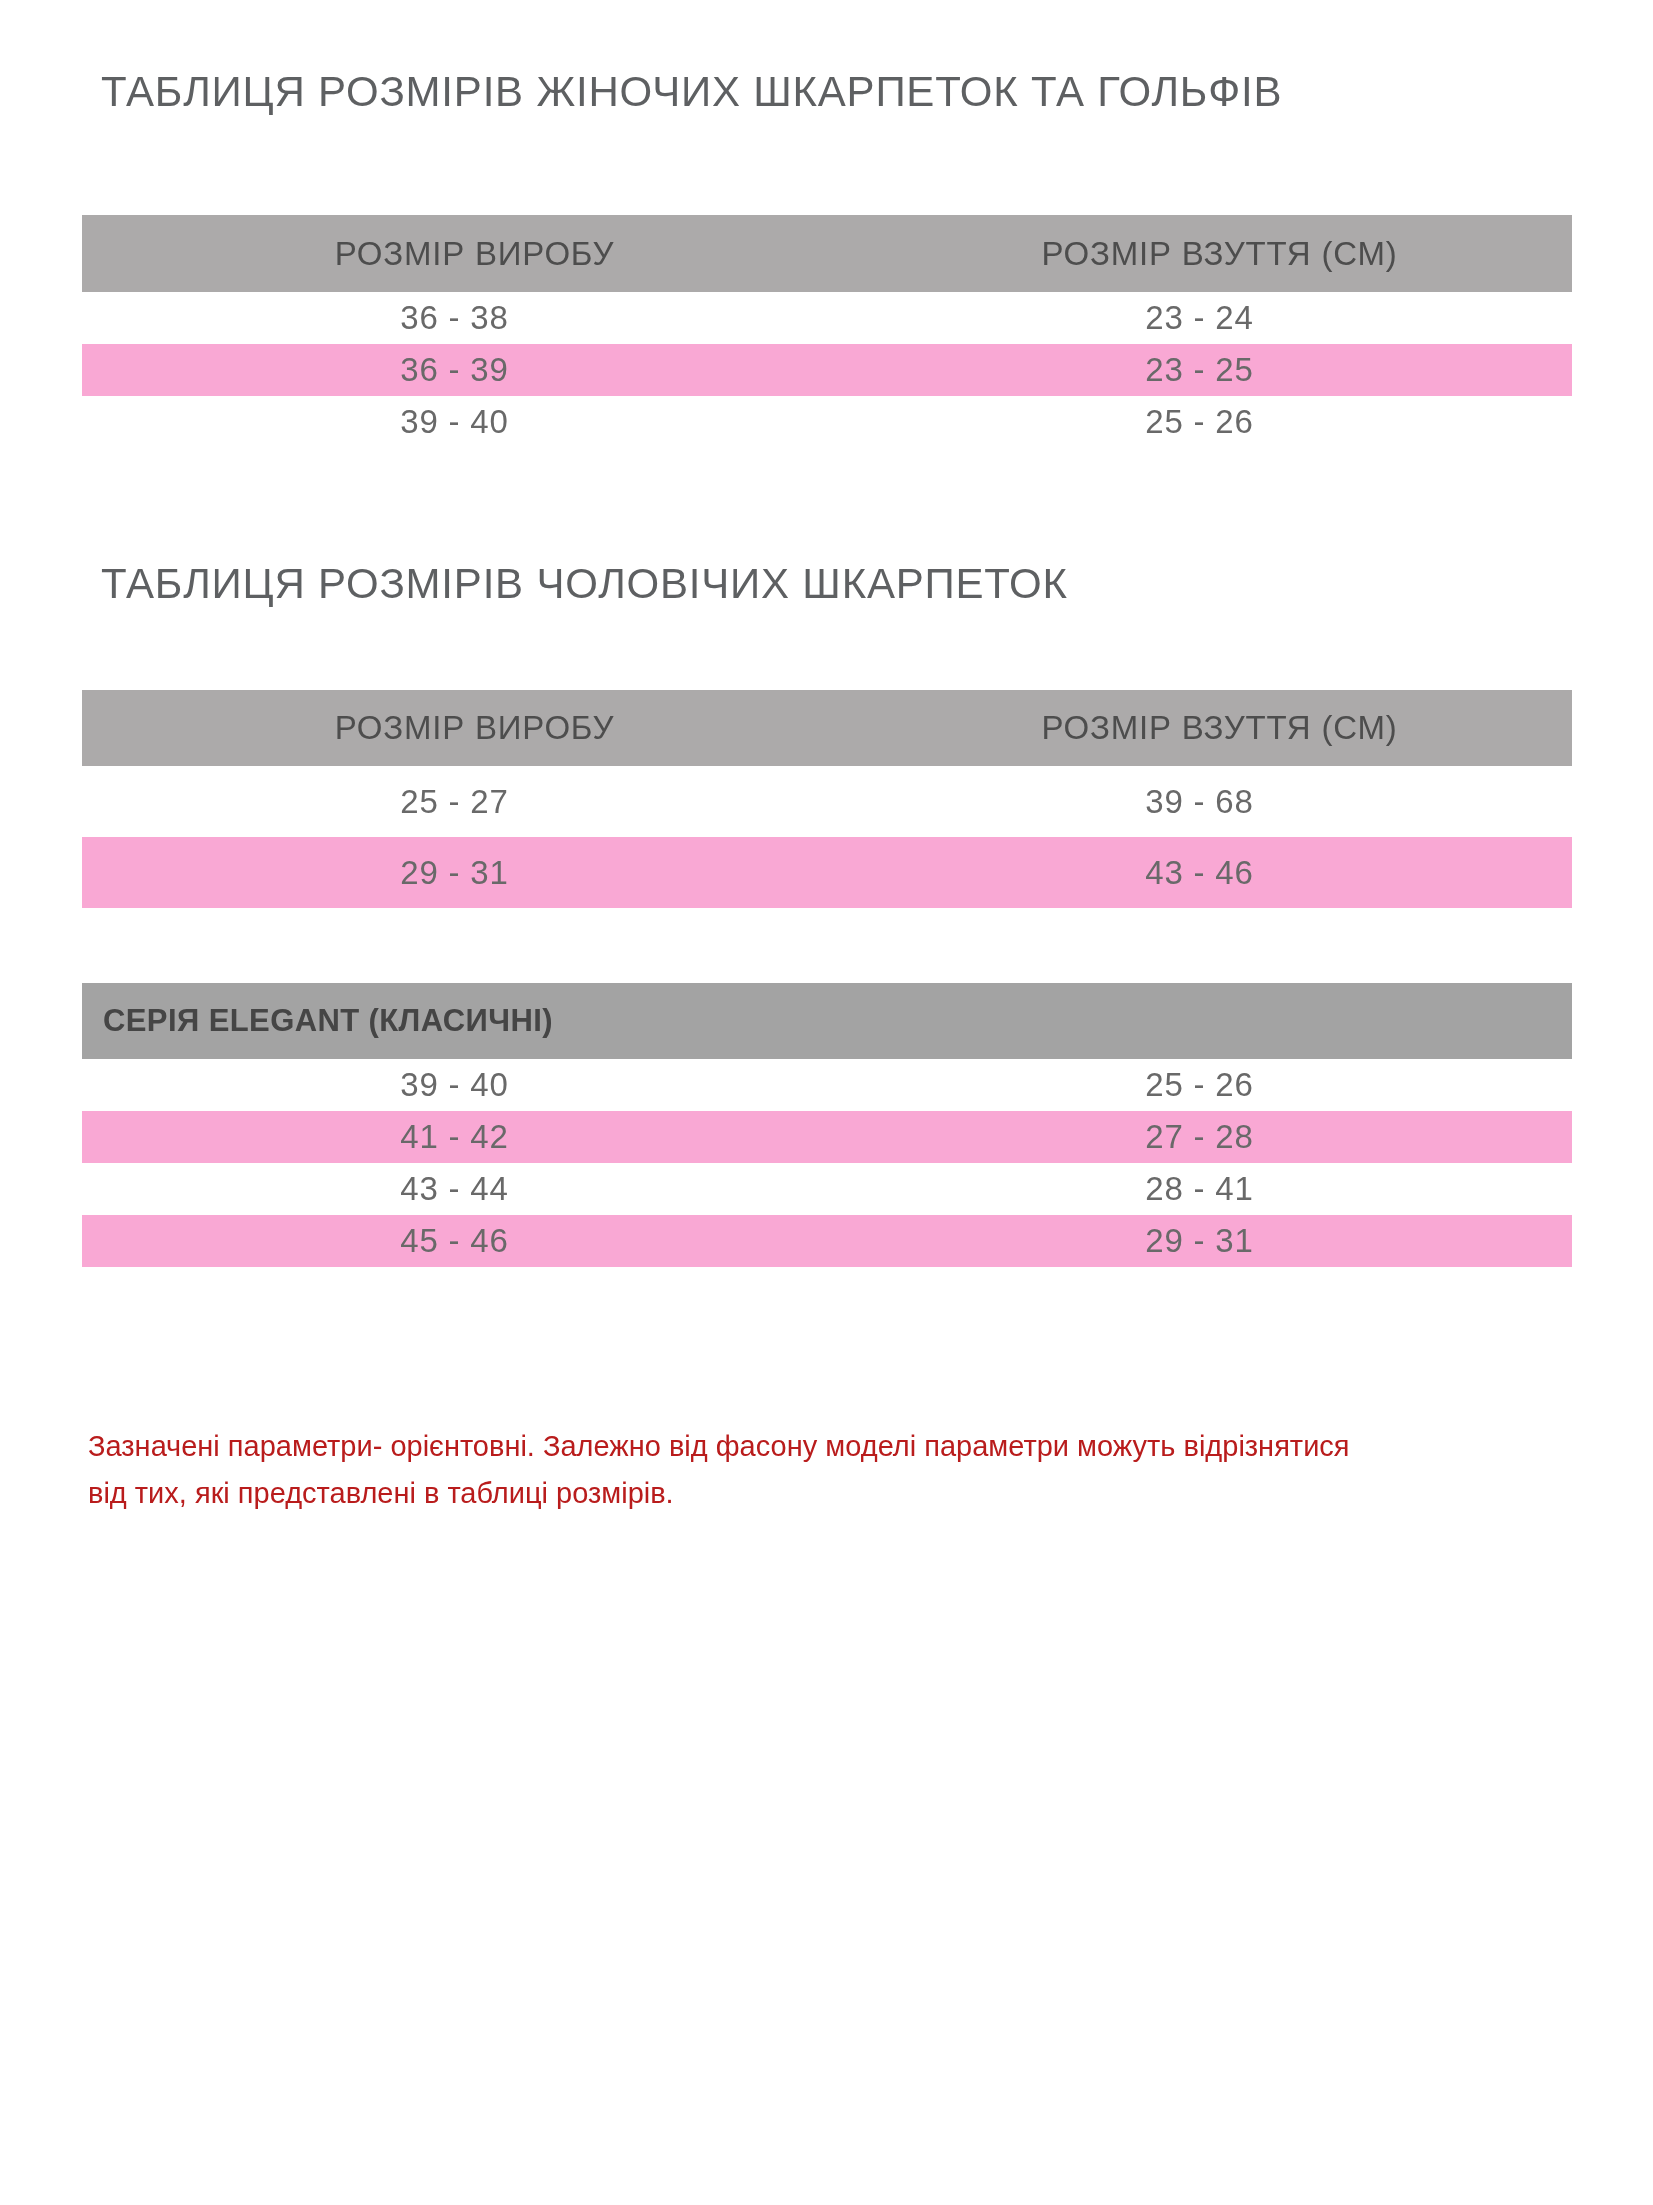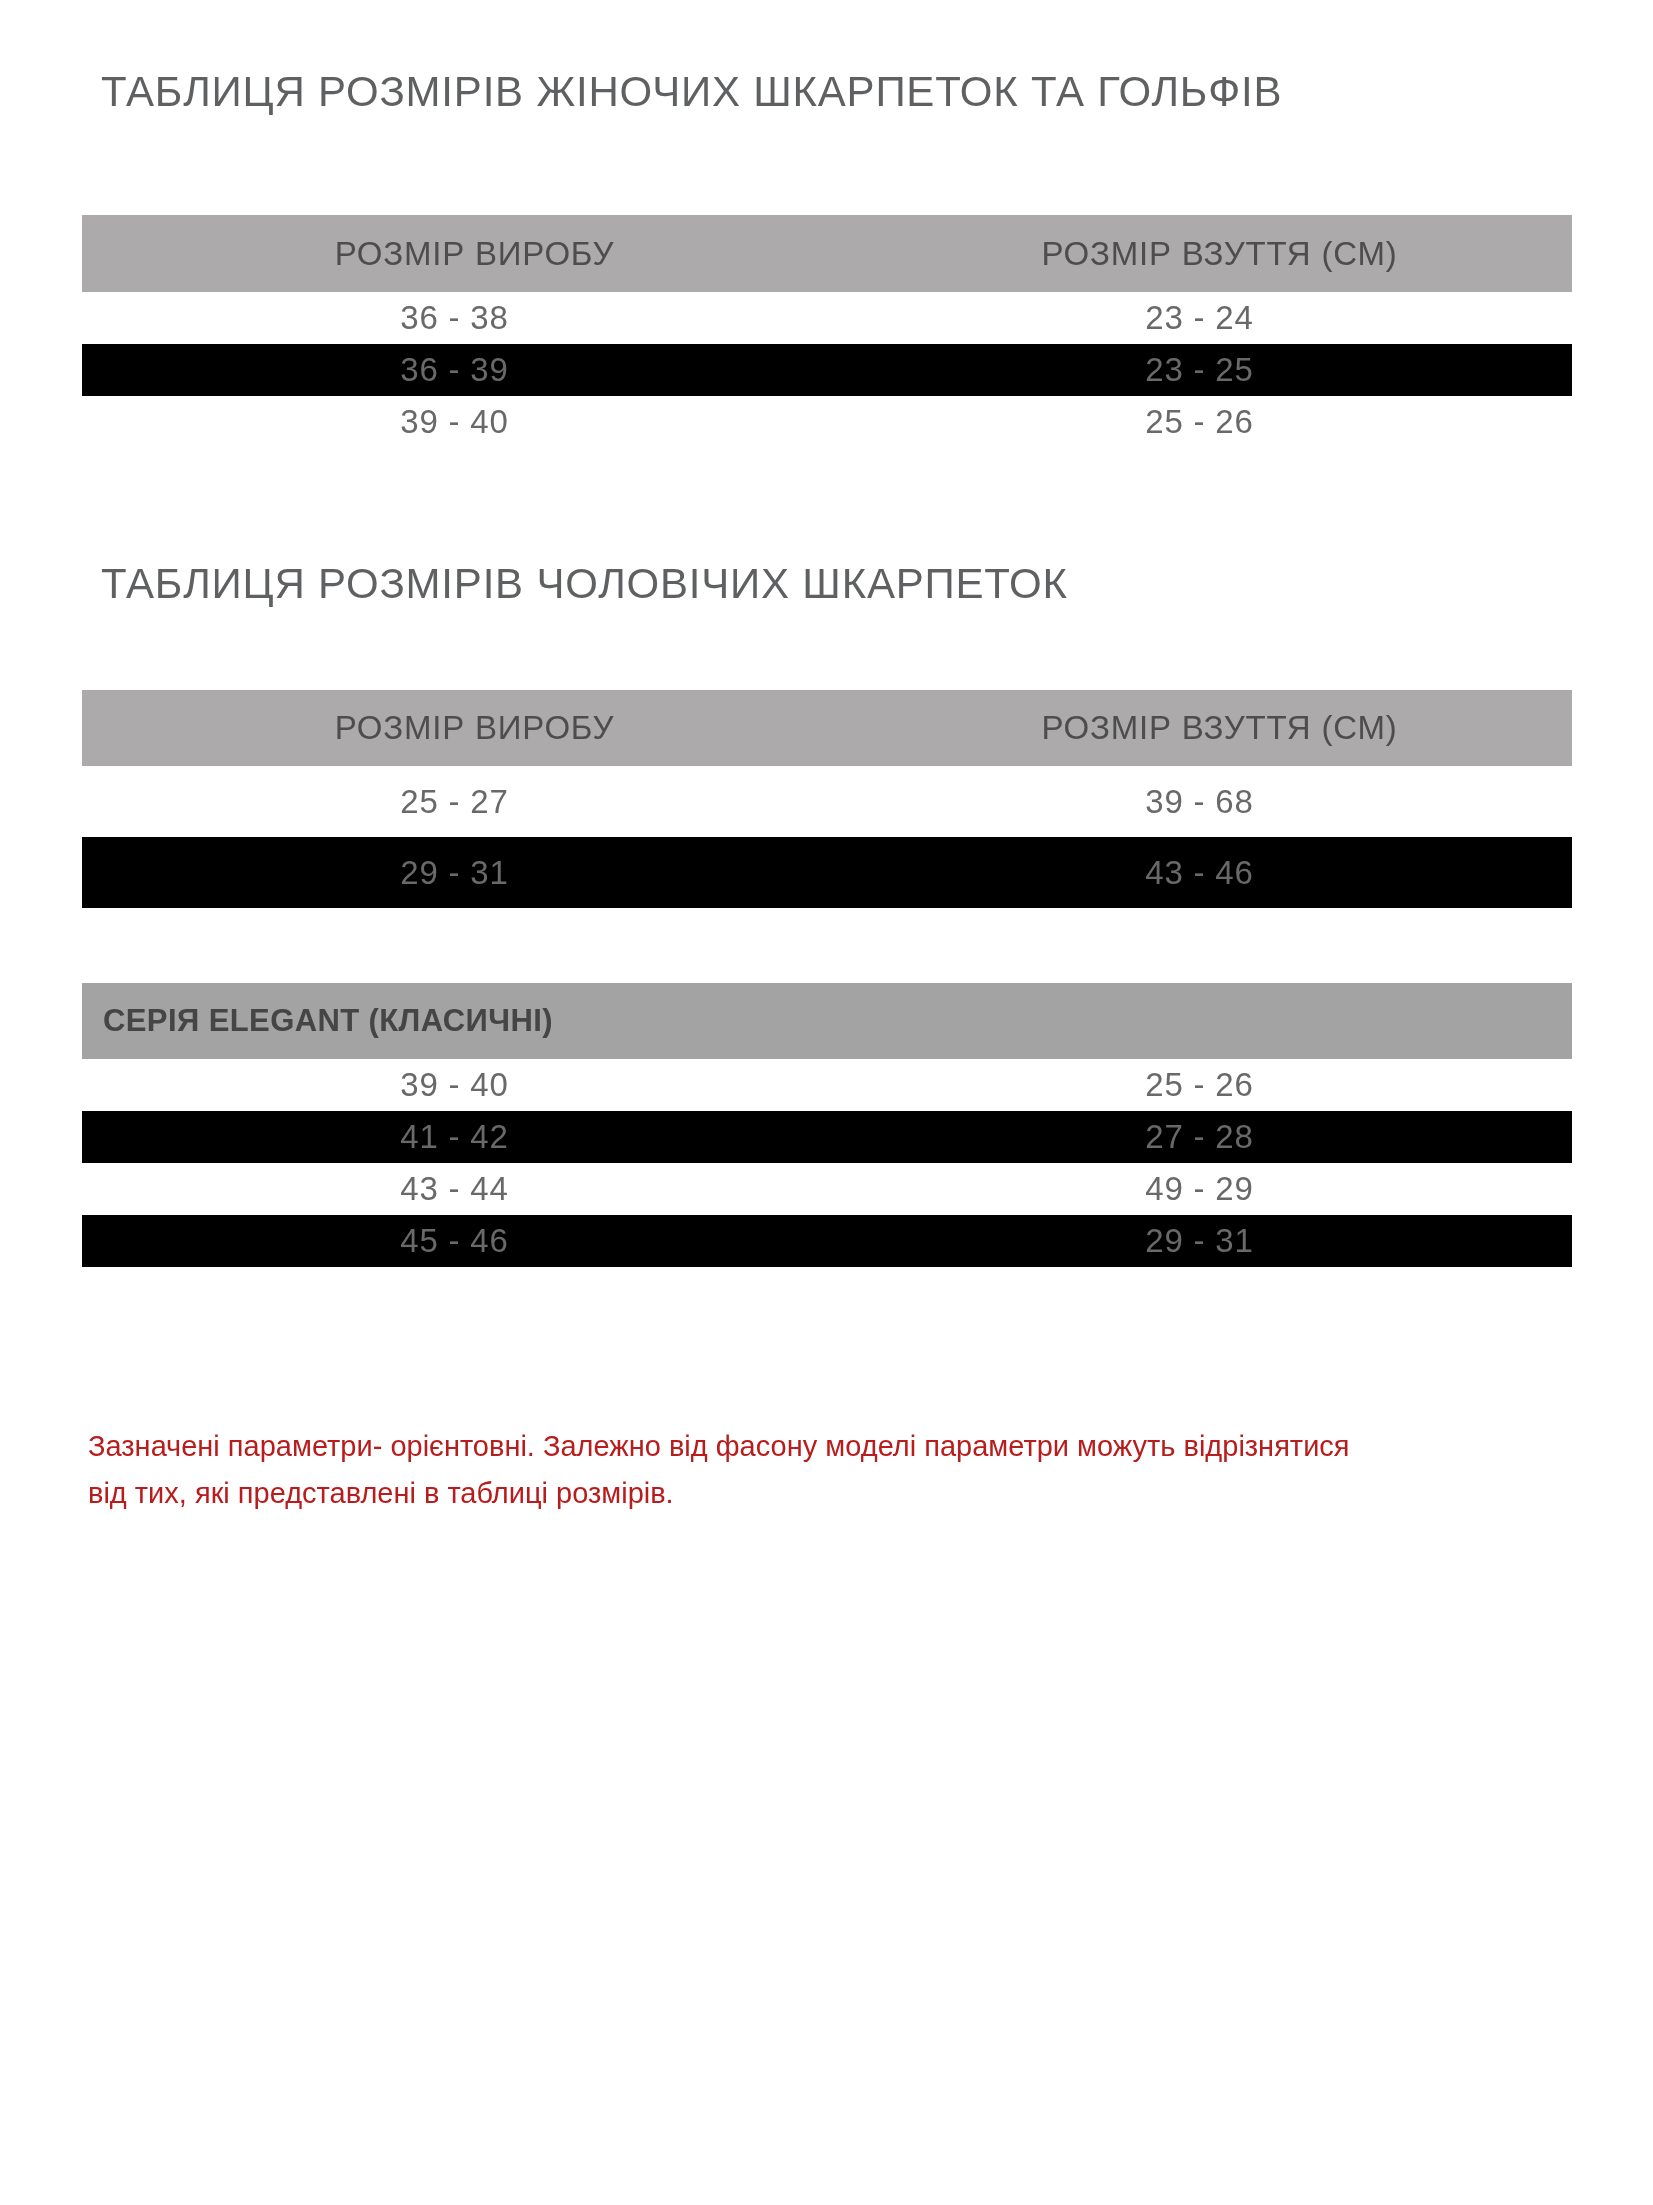--- a/index.html
+++ b/index.html
@@ -44,21 +44,21 @@
     color: #4d4d4d;
     padding-left: 40px;
   }
   .tr {
     display: flex;
     height: 52px;
     background: #ffffff;
   }
   .size-table.men .tr { height: 71px; }
   .size-table.men .thead { height: 76px; }
-  .tr.alt { background: #000000; }
+  .tr.alt { background: #f9a8d4; }
   .td {
     flex: 1;
     display: flex;
     align-items: center;
     justify-content: center;
     font-size: 33px;
     letter-spacing: 0.8px;
     color: #696969;
   }
   .elegant-bar {
@@ -139,21 +139,21 @@
     <div class="tr">
       <div class="td">39 - 40</div>
       <div class="td">25 - 26</div>
     </div>
     <div class="tr alt">
       <div class="td">41 - 42</div>
       <div class="td">27 - 28</div>
     </div>
     <div class="tr">
       <div class="td">43 - 44</div>
-      <div class="td">49 - 29</div>
+      <div class="td">28 - 41</div>
     </div>
     <div class="tr alt">
       <div class="td">45 - 46</div>
       <div class="td">29 - 31</div>
     </div>
   </div>
 
   <div class="note">
     <div>Зазначені параметри- орієнтовні. Залежно від фасону моделі параметри можуть відрізнятися</div>
     <div>від тих, які представлені в таблиці розмірів.</div>

